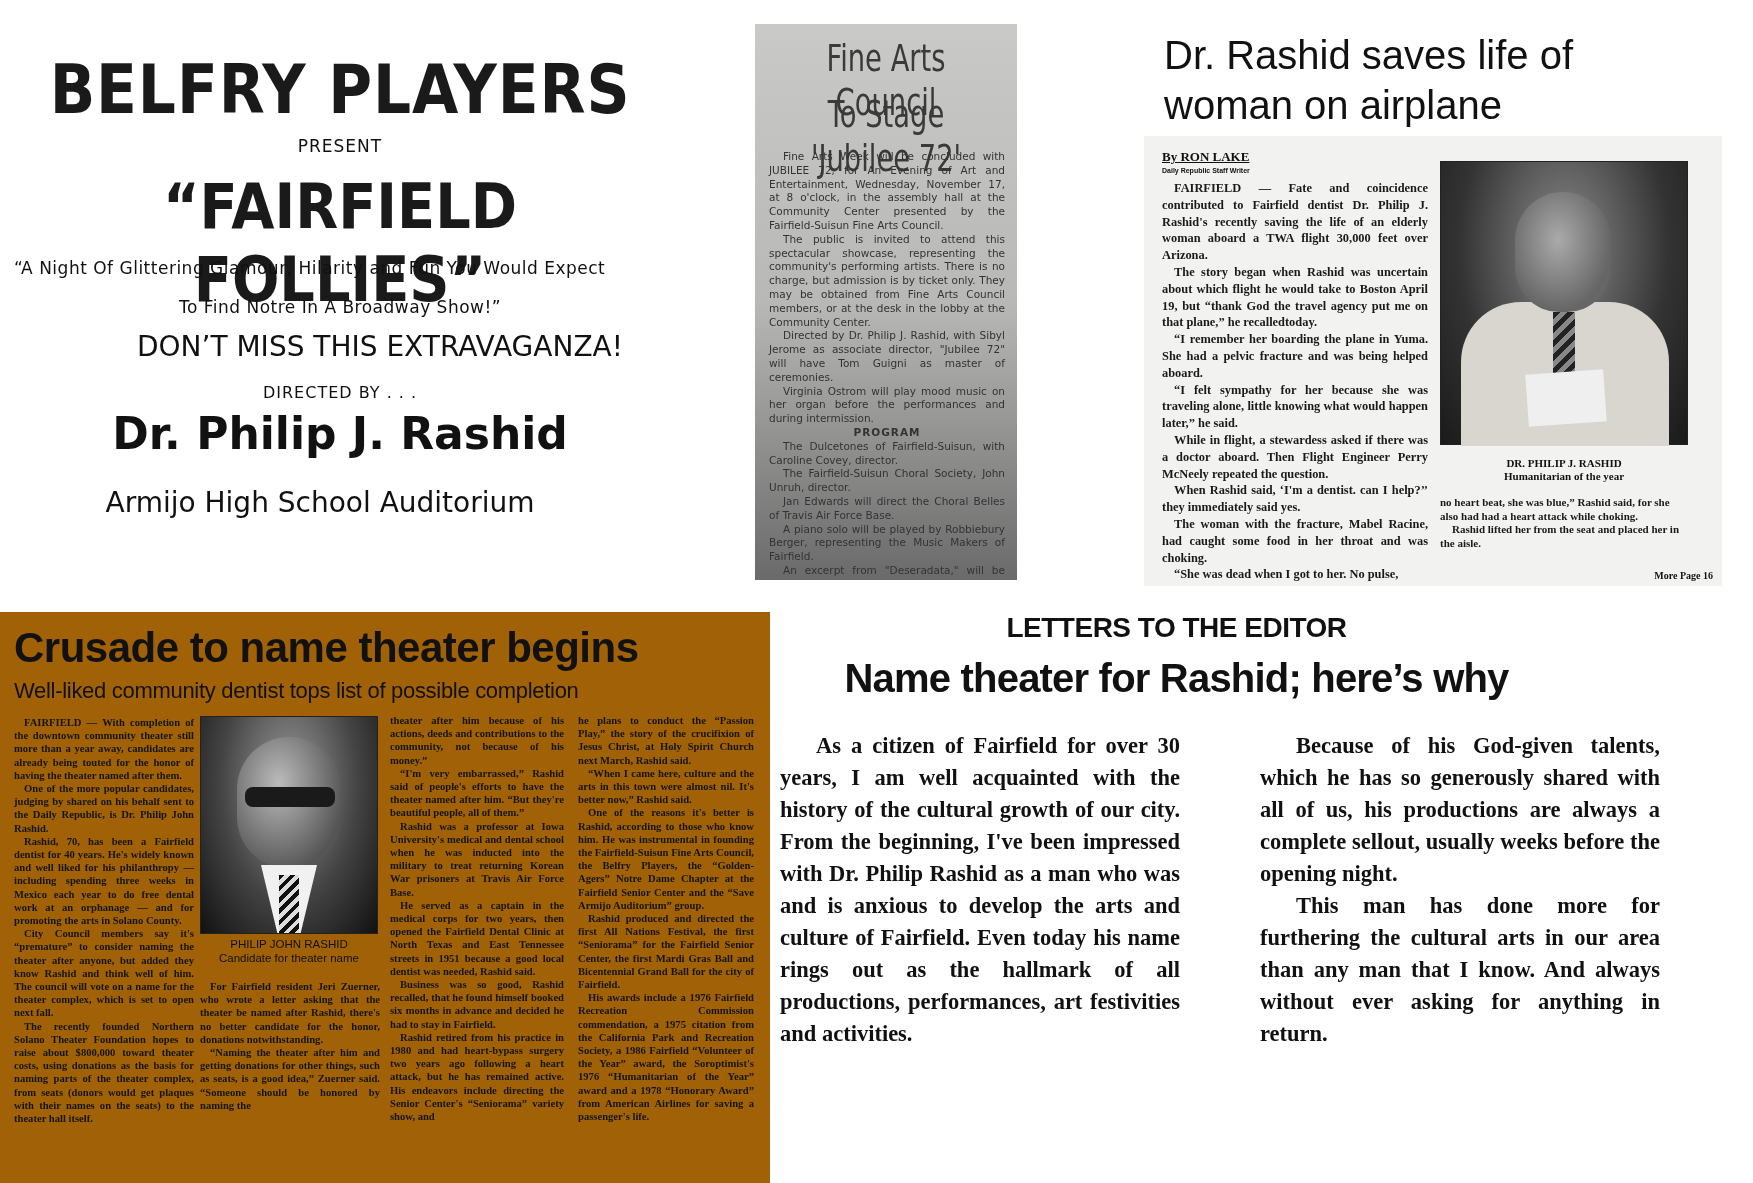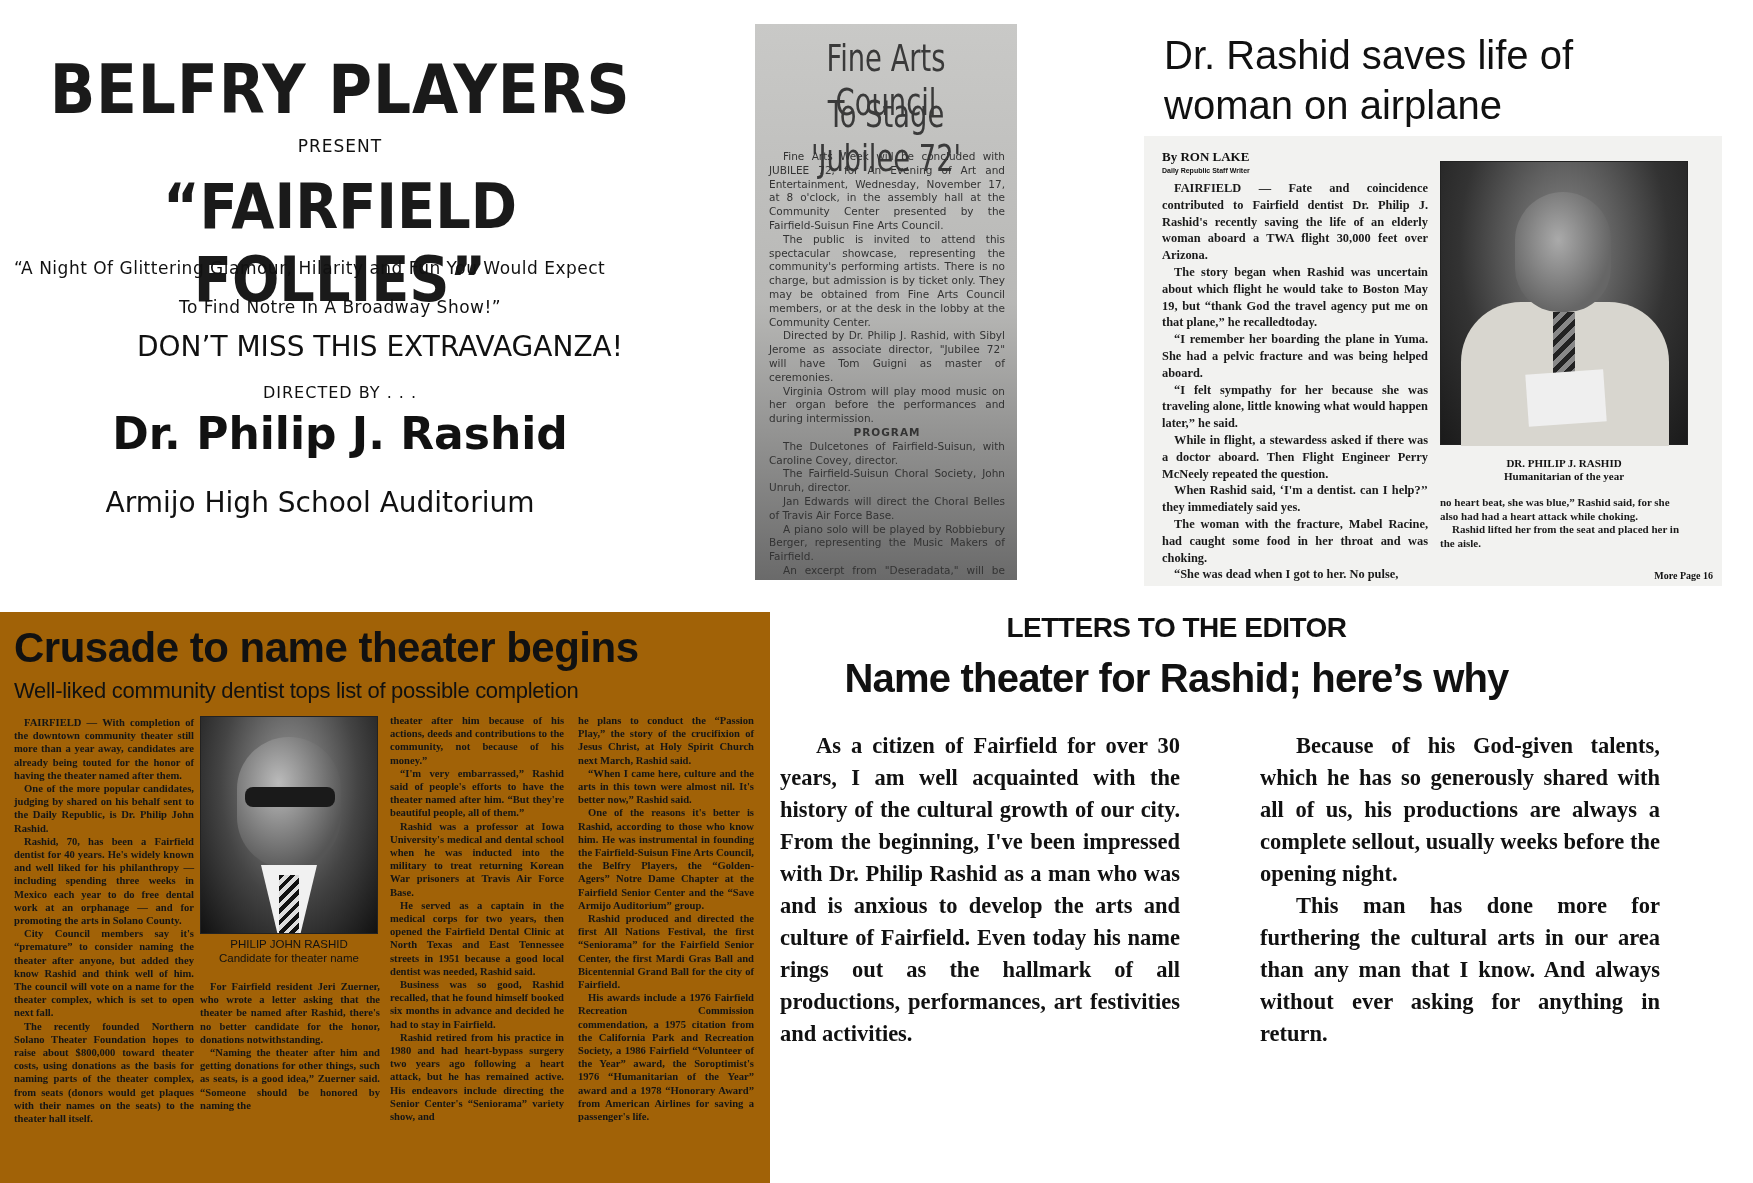--- a/index.html
+++ b/index.html
@@ -25,21 +25,21 @@
   #clip-fac .hl1 { position: absolute; left: 0; width: 100%; top: 12px; text-align: center; font-family: "DejaVu Sans", sans-serif; font-size: 38px; color: #3a3a3a; transform: scaleX(0.72); }
   #clip-fac .hl2 { position: absolute; left: 0; width: 100%; top: 68px; text-align: center; font-family: "DejaVu Sans", sans-serif; font-size: 38px; color: #3a3a3a; transform: scaleX(0.72); }
   #clip-fac .body { position: absolute; left: 14px; right: 12px; top: 126px; font-family: "DejaVu Sans", sans-serif; font-size: 10.5px; line-height: 13.8px; color: #333; text-align: justify; }
   #clip-fac .body p { text-indent: 14px; }
   #clip-fac .body .prog { text-align: center; font-weight: bold; text-indent: 0; letter-spacing: 1px; }
 
   
   #clip-save { left: 1144px; top: 20px; width: 609px; height: 566px; background: #fff; }
   #clip-save .headline { position: absolute; left: 20px; top: 10px; font-family: "Liberation Sans", sans-serif; font-size: 40px; line-height: 50px; color: #111; }
   #clip-save .paper { position: absolute; left: 0; top: 116px; width: 578px; height: 450px; background: #f2f2f0; }
-  #clip-save .byline { position: absolute; left: 18px; top: 129px; font-family: "Liberation Serif", serif; font-weight: bold; font-size: 13px; }
+  #clip-save .byline { position: absolute; left: 18px; top: 129px; font-family: "Liberation Serif", serif; font-weight: bold; font-size: 13px; text-decoration: underline; }
   #clip-save .staff { position: absolute; left: 18px; top: 147px; font-family: "Liberation Sans", sans-serif; font-size: 7px; font-weight: bold; }
   #clip-save .body { position: absolute; left: 18px; top: 160px; width: 266px; font-family: "Liberation Serif", serif; font-weight: bold; font-size: 12.4px; line-height: 16.8px; text-align: justify; color: #1a1a1a; }
   #clip-save .body p { text-indent: 12px; }
   #clip-save .photo { position: absolute; left: 296px; top: 141px; width: 248px; height: 284px; background: radial-gradient(ellipse at 50% 30%, #8a8a8a 0%, #333 60%, #1a1a1a 100%); border: 1px solid #222; }
   #clip-save .photo .head { position: absolute; left: 74px; top: 30px; width: 96px; height: 120px; border-radius: 48px 48px 44px 44px; background: radial-gradient(ellipse at 45% 40%, #aaa 0%, #666 70%); }
   #clip-save .photo .suit { position: absolute; left: 20px; top: 140px; width: 208px; height: 144px; border-radius: 60px 60px 0 0; background: #d8d6cf; }
   #clip-save .photo .tie { position: absolute; left: 112px; top: 150px; width: 22px; height: 80px; background: repeating-linear-gradient(135deg, #222 0 5px, #888 5px 10px); }
   #clip-save .photo .card { position: absolute; left: 86px; top: 210px; width: 78px; height: 52px; background: #efefef; transform: rotate(-4deg); }
   #clip-save .cap1 { position: absolute; left: 296px; width: 248px; top: 437px; text-align: center; font-family: "Liberation Serif", serif; font-weight: bold; font-size: 11px; }
   #clip-save .cap2 { position: absolute; left: 296px; width: 248px; top: 450px; text-align: center; font-family: "Liberation Serif", serif; font-weight: bold; font-size: 11px; }
@@ -108,21 +108,21 @@
   </div>
 </div>
 
 <div class="clip" id="clip-save">
   <div class="paper"></div>
   <div class="headline" style="width:520px;">Dr. Rashid saves life of woman on airplane</div>
   <div class="byline">By RON LAKE</div>
   <div class="staff">Daily Republic Staff Writer</div>
   <div class="body">
     <p>FAIRFIELD — Fate and coincidence contributed to Fairfield dentist Dr. Philip J. Rashid's recently saving the life of an elderly woman aboard a TWA flight 30,000 feet over Arizona.</p>
-    <p>The story began when Rashid was uncertain about which flight he would take to Boston May 19, but “thank God the travel agency put me on that plane,” he recalledtoday.</p>
+    <p>The story began when Rashid was uncertain about which flight he would take to Boston April 19, but “thank God the travel agency put me on that plane,” he recalledtoday.</p>
     <p>“I remember her boarding the plane in Yuma. She had a pelvic fracture and was being helped aboard.</p>
     <p>“I felt sympathy for her because she was traveling alone, little knowing what would happen later,” he said.</p>
     <p>While in flight, a stewardess asked if there was a doctor aboard. Then Flight Engineer Perry McNeely repeated the question.</p>
     <p>When Rashid said, ‘I'm a dentist. can I help?’’ they immediately said yes.</p>
     <p>The woman with the fracture, Mabel Racine, had caught some food in her throat and was choking.</p>
     <p>“She was dead when I got to her. No pulse,</p>
   </div>
   <div class="photo">
     <div class="suit"></div>
     <div class="head"></div>

